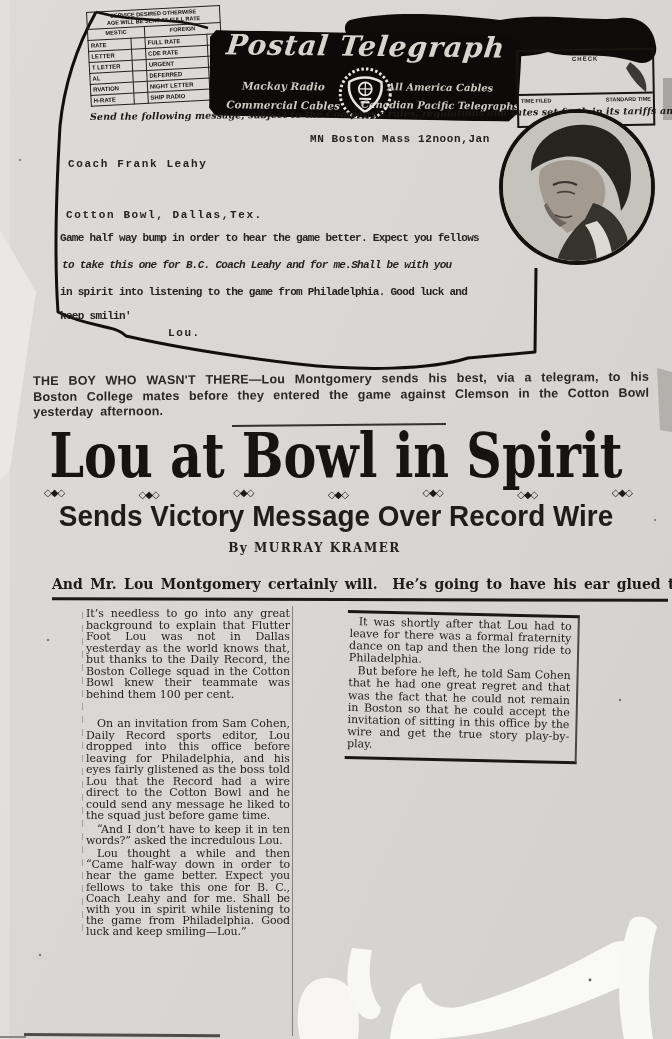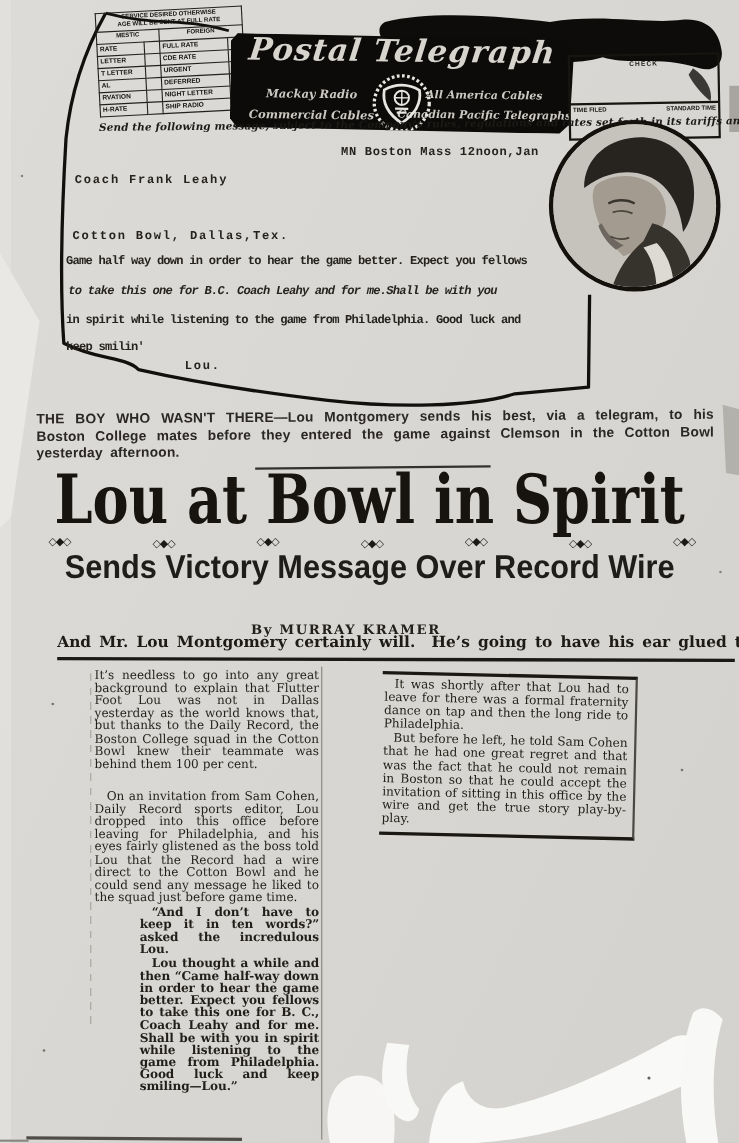--- a/index.html
+++ b/index.html
@@ -57,35 +57,35 @@
   .cap-rule{position:absolute;left:232px;top:424px;width:214px;height:2px;background:#34322e;transform:rotate(-0.5deg);}
   .headline{position:absolute;left:8px;top:424px;width:656px;text-align:center;white-space:nowrap;
     font:700 56px/1 "DejaVu Serif",serif;color:#171410;transform:scale(0.88,1.1);transform-origin:center top;}
   .ornaments{position:absolute;left:44px;top:487px;width:588px;display:flex;justify-content:space-between;
     font-size:10px;color:#1c1a16;}
   .ornaments span{letter-spacing:-1px;}
   .ornaments span:nth-child(2n){transform:translateY(2px);}
   .subhead{position:absolute;left:0;top:501px;width:672px;text-align:center;white-space:nowrap;
     font:700 30px/1 "Liberation Sans",sans-serif;color:#1f1d1a;transform:scaleX(0.93);transform-origin:center top;}
   .byline{position:absolute;left:0;top:542px;width:629px;text-align:center;
-    font:700 12px/1 "DejaVu Serif",serif;color:#23201c;letter-spacing:1.5px;margin-top:24px;}
+    font:700 12px/1 "DejaVu Serif",serif;color:#23201c;letter-spacing:1.5px;}
   .lead-quote{position:absolute;left:88px;top:558px;font:700 14.5px/1.1 "DejaVu Serif",serif;color:#1e1b17;}
   .lead-line2{position:absolute;left:52px;top:577px;width:620px;white-space:nowrap;
     font:700 14px/1.1 "DejaVu Serif",serif;color:#1e1b17;word-spacing:2.5px;}
   .main-rule{position:absolute;left:52px;top:598px;width:616px;height:3px;background:#1c1a16;transform:rotate(0.15deg);}
 
   
   .col-edge{position:absolute;left:82px;top:612px;width:1px;height:320px;
     background:repeating-linear-gradient(#a5a29c 0 7px,transparent 7px 13px);}
   .col-divider{position:absolute;left:292px;top:606px;width:1px;height:430px;background:#85827b;}
   .col-left{position:absolute;left:86px;top:608px;width:204px;
     font-size:11px;line-height:11.5px;text-align:justify;color:#221f1a;}
   .col-left p{margin:0;}
   .col-left p + p{margin-top:18px;text-indent:11px;}
-  .col-left p.dense{font-weight:700;line-height:11.2px;margin-top:2px;letter-spacing:-0.1px;margin-left:41px;}
+  .col-left p.dense{font-weight:400;line-height:11.2px;margin-top:2px;letter-spacing:-0.1px;}
   .col-right{position:absolute;left:348px;top:610px;width:222px;
     transform:rotate(1.3deg);transform-origin:top left;
     border-top:3px solid #1b1813;border-bottom:3px solid #1b1813;border-right:2px solid #4c4843;
     padding:3px 6px 6px 2px;font-size:11px;line-height:12.1px;text-align:justify;color:#232019;}
   .col-right p{margin:0;text-indent:9px;}
   .col-right p + p{margin-top:1px;}
 </style>
 </head>
 <body>
 
@@ -197,23 +197,23 @@
         <span>TIME FILED</span>
         <span>STANDARD TIME</span>
       </div>
     </div>
 
     <div class="instruction">Send the following message, subject to the Company's rules, regulations and rates set forth in its tariffs and on file</div>
 
     <div class="typed dateline" style="left:280px;top:127px;text-align:center;">MN Boston Mass 12noon,Jan</div>
     <div class="typed addr" style="left:38px;top:152px;">Coach Frank Leahy</div>
     <div class="typed addr" style="left:36px;top:203px;">Cotton Bowl, Dallas,Tex.</div>
-    <div class="typed msg" style="left:30px;top:226px;">Game half way down in order to hear the game better. Expect you fellows</div>
+    <div class="typed msg" style="left:30px;top:226px;">Game half way bump in order to hear the game better. Expect you fellows</div>
     <div class="typed msg" style="left:32px;top:253px;font-style:italic;">to take this one for B.C. Coach Leahy and for me.Shall be with you</div>
-    <div class="typed msg" style="left:30px;top:280px;">in spirit while listening to the game from Philadelphia. Good luck and</div>
+    <div class="typed msg" style="left:30px;top:280px;">in spirit into listening to the game from Philadelphia. Good luck and</div>
     <div class="typed msg" style="left:30px;top:304px;">keep smilin'</div>
     <div class="typed addr" style="left:138px;top:321px;">Lou.</div>
 
     <svg class="photo" width="160" height="160" viewBox="0 0 160 160">
       <defs>
           <clipPath id="pc">
             <circle cx="80" cy="80" r="74"></circle>
           </clipPath>
         </defs>
       <circle cx="80" cy="80" r="76" fill="#c9c6c0" stroke="#14110d" stroke-width="4"></circle>

